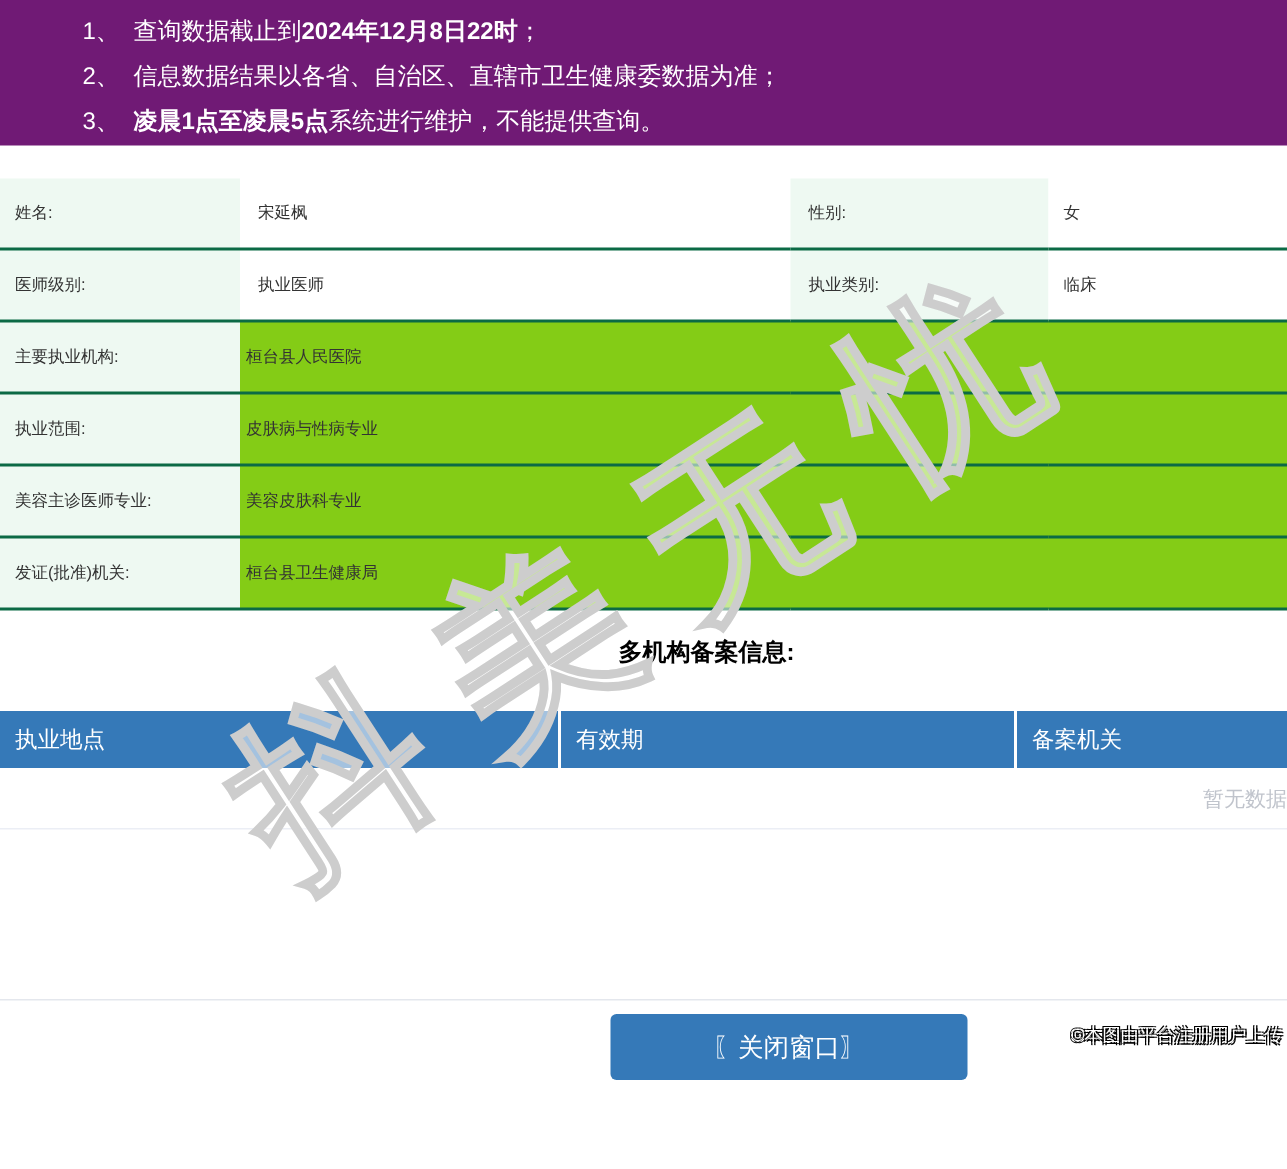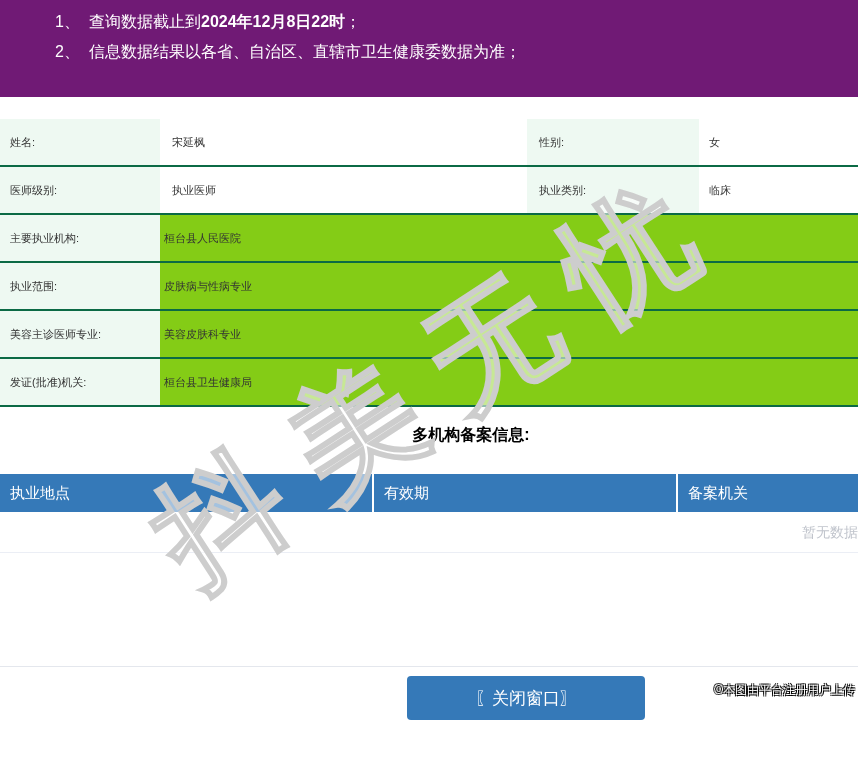--- a/index.html
+++ b/index.html
@@ -54,20 +54,23 @@
 </head>
 <body>
 
 <div class="banner">
   <div class="b-line">
     <span class="num">1、</span><span>查询数据截止到</span><b>2024年12月8日22时</b><span>；</span>
   </div>
   <div class="b-line">
     <span class="num">2、</span><span>信息数据结果以各省、自治区、直辖市卫生健康委数据为准；</span><b></b><span></span>
   </div>
+  <div class="b-line">
+    <span class="num">3、</span><span></span><b>凌晨1点至凌晨5点</b><span>系统进行维护，不能提供查询。</span>
+  </div>
 </div>
 
 <table class="info">
   <tbody>
       <tr>
     <td class="lab">姓名:</td>
     <td class="val">宋延枫</td>
     <td class="lab2">性别:</td>
     <td class="val2">女</td>
   </tr>

